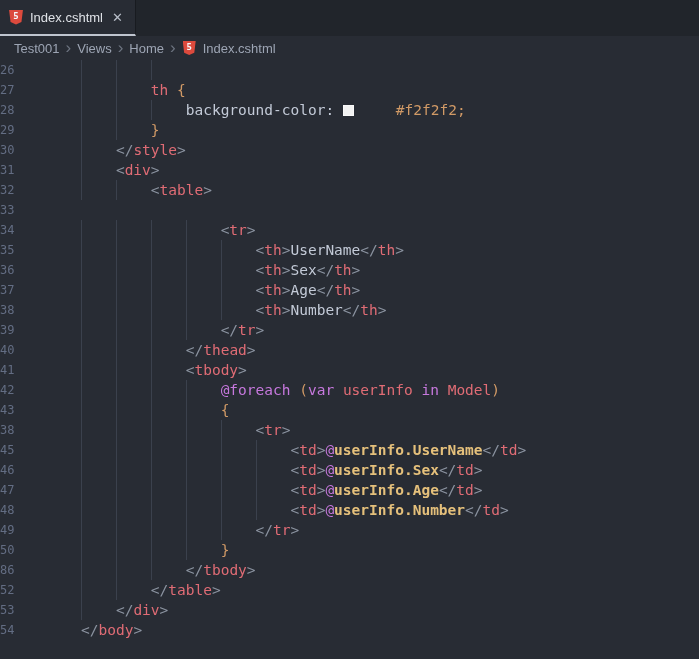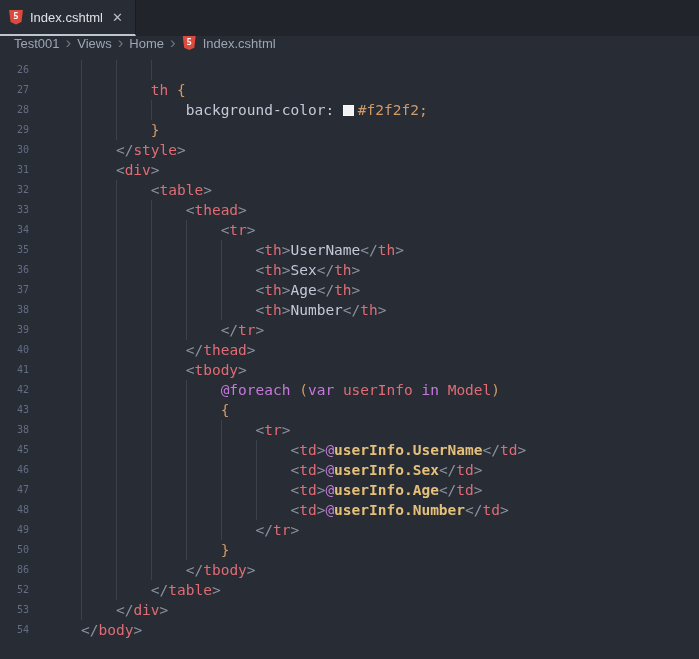--- a/index.html
+++ b/index.html
@@ -24,42 +24,42 @@
 
   .html5-icon{position:relative;width:14px;height:15px;flex:0 0 auto;
       background:var(--icon-red);
       clip-path:polygon(0% 0%,100% 0%,89% 84%,50% 100%,11% 84%);
       display:flex;align-items:center;justify-content:center;}
   .html5-icon .badge{color:#f4f6f8;font-size:9px;font-weight:bold;
       font-family:"DejaVu Sans Mono",monospace;line-height:1;margin-top:-1px;}
   .html5-icon.small{width:13px;height:14px;}
 
   
-  .breadcrumbs{height:24px;background:var(--editor-bg);display:flex;
+  .breadcrumbs{height:24px;background:var(--editor-bg);display:flex;align-items:center;
       padding-left:14px;gap:6px;}
   .crumb{color:var(--breadcrumb-text);font-size:13px;cursor:pointer;white-space:nowrap;}
   .crumb-sep{color:var(--chevron);font-size:17px;line-height:1;margin-top:-2px;}
   .breadcrumbs .html5-icon{margin:0 1px;}
 
   
   .editor{background:var(--editor-bg);height:599px;overflow:hidden;
       font-family:"DejaVu Sans Mono",monospace;font-size:14.5px;}
   .row{display:flex;height:20px;line-height:20px;cursor:text;}
-  .ln{width:46px;flex:0 0 auto;text-align:center;color:var(--line-num);
-      font-size:10px;user-select:none;}
+  .ln{width:46px;flex:0 0 auto;text-align:left;color:var(--line-num);
+      font-size:12px;user-select:none;}
   .code{white-space:pre;margin-left:20px;padding-left:15px;}
   .ind{display:inline-block;width:4ch;height:20px;vertical-align:top;
       border-left:1px solid var(--guide);}
   .sw{display:inline-block;width:11px;height:11px;background:#f2f2f2;
       border:1px solid rgba(255,255,255,.55);margin:0 4px 0 0;transform:translateY(1px);}
   .t-tag{color:var(--tok-tag);} .t-punct{color:var(--tok-punct);}
   .t-text{color:var(--tok-text);} .t-plain{color:var(--tok-plain);}
   .t-kw{color:var(--tok-kw);} .t-red{color:var(--tok-red);}
   .t-gold{color:var(--tok-gold);} .t-member{color:var(--tok-member);font-weight:bold;}
-  .t-val{color:var(--tok-val);}
+  .t-val{color:var(--tok-val);margin-left:38px;}
 </style>
 </head>
 <body>
 
 <div class="tabbar">
   <div class="tab">
     <span class="html5-icon">
       <span class="badge">5</span>
     </span>
     <span class="tab-label">Index.cshtml</span>
@@ -104,21 +104,20 @@
     <div class="row">
       <span class="ln">31</span>
       <span class="code"><span class="ind"></span><span class="t-punct">&lt;</span><span class="t-tag">div</span><span class="t-punct">&gt;</span></span>
     </div>
     <div class="row">
       <span class="ln">32</span>
       <span class="code"><span class="ind"></span><span class="ind"></span><span class="t-punct">&lt;</span><span class="t-tag">table</span><span class="t-punct">&gt;</span></span>
     </div>
     <div class="row">
       <span class="ln">33</span>
-      <span class="code"><span class="ind"></span><span class="ind"></span><span class="ind"></span><span class="t-punct">&lt;</span><span class="t-tag">thead</span><span class="t-punct">&gt;</span></span>
     </div>
     <div class="row">
       <span class="ln">34</span>
       <span class="code"><span class="ind"></span><span class="ind"></span><span class="ind"></span><span class="ind"></span><span class="t-punct">&lt;</span><span class="t-tag">tr</span><span class="t-punct">&gt;</span></span>
     </div>
     <div class="row">
       <span class="ln">35</span>
       <span class="code"><span class="ind"></span><span class="ind"></span><span class="ind"></span><span class="ind"></span><span class="ind"></span><span class="t-punct">&lt;</span><span class="t-tag">th</span><span class="t-punct">&gt;</span><span class="t-text">UserName</span><span class="t-punct">&lt;/</span><span class="t-tag">th</span><span class="t-punct">&gt;</span></span>
     </div>
     <div class="row">

